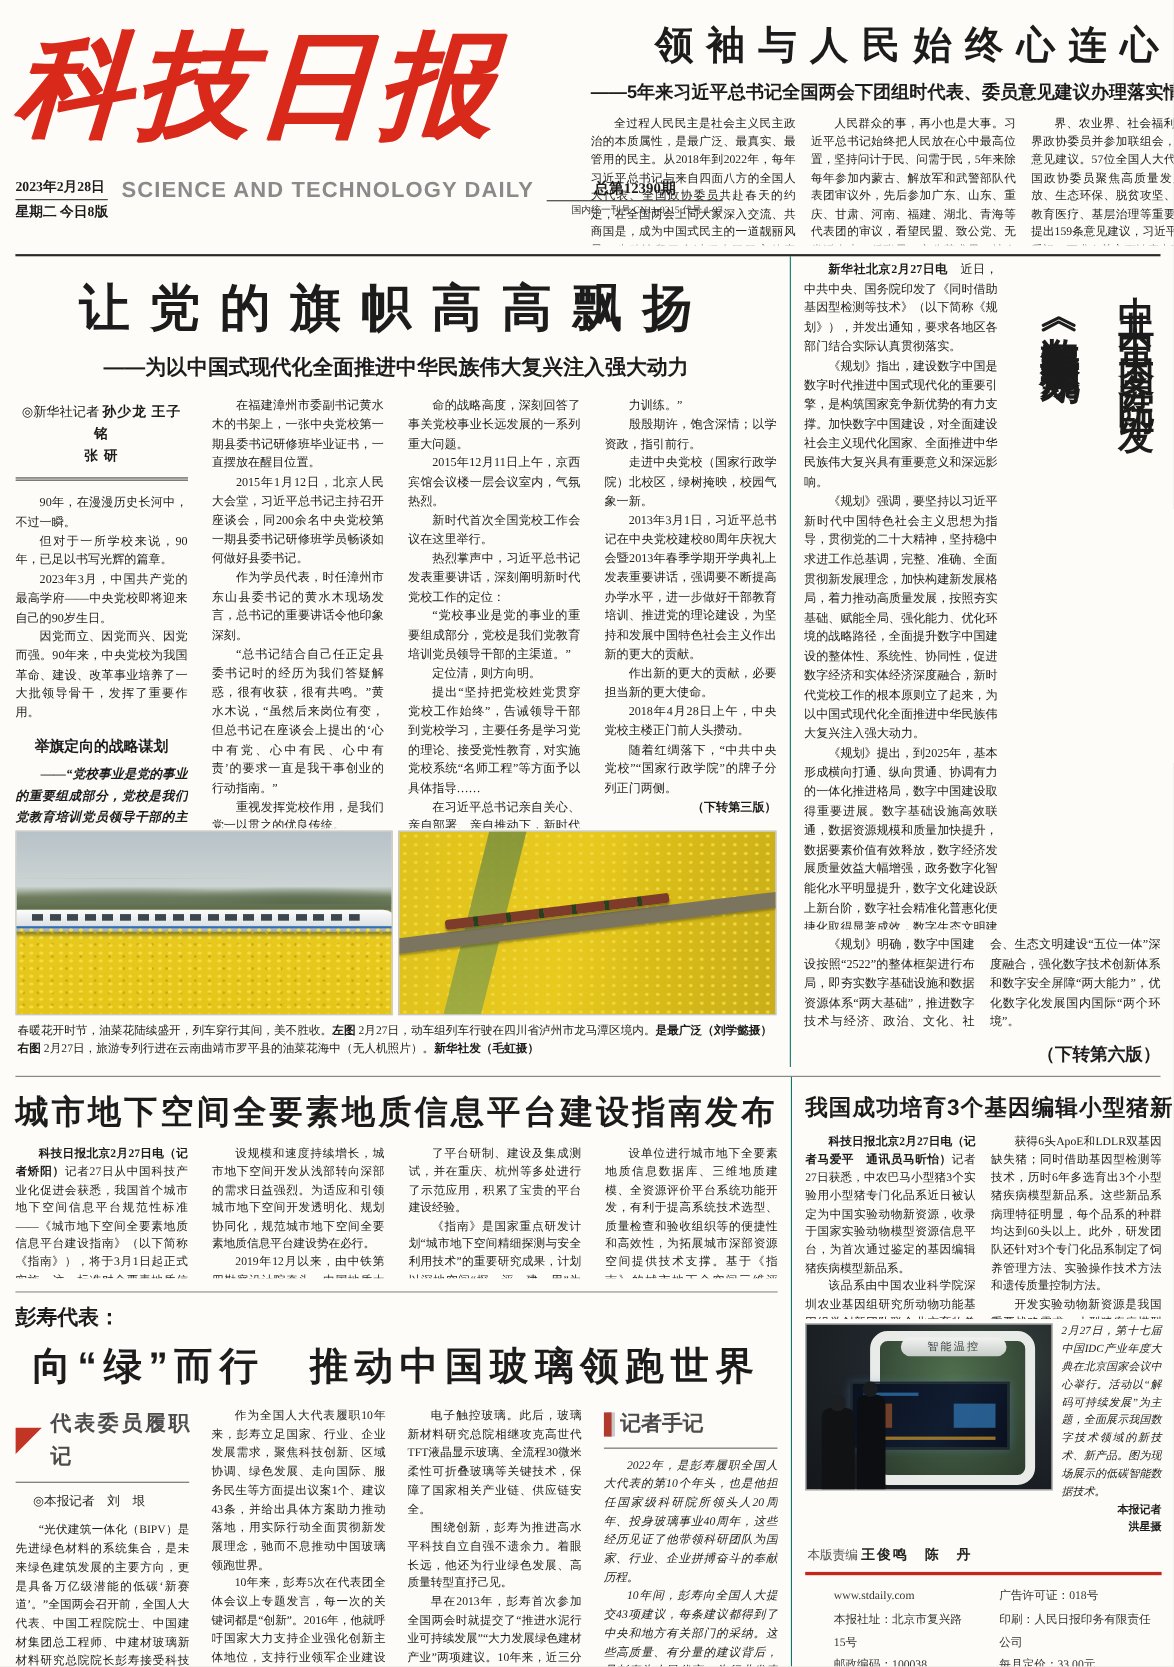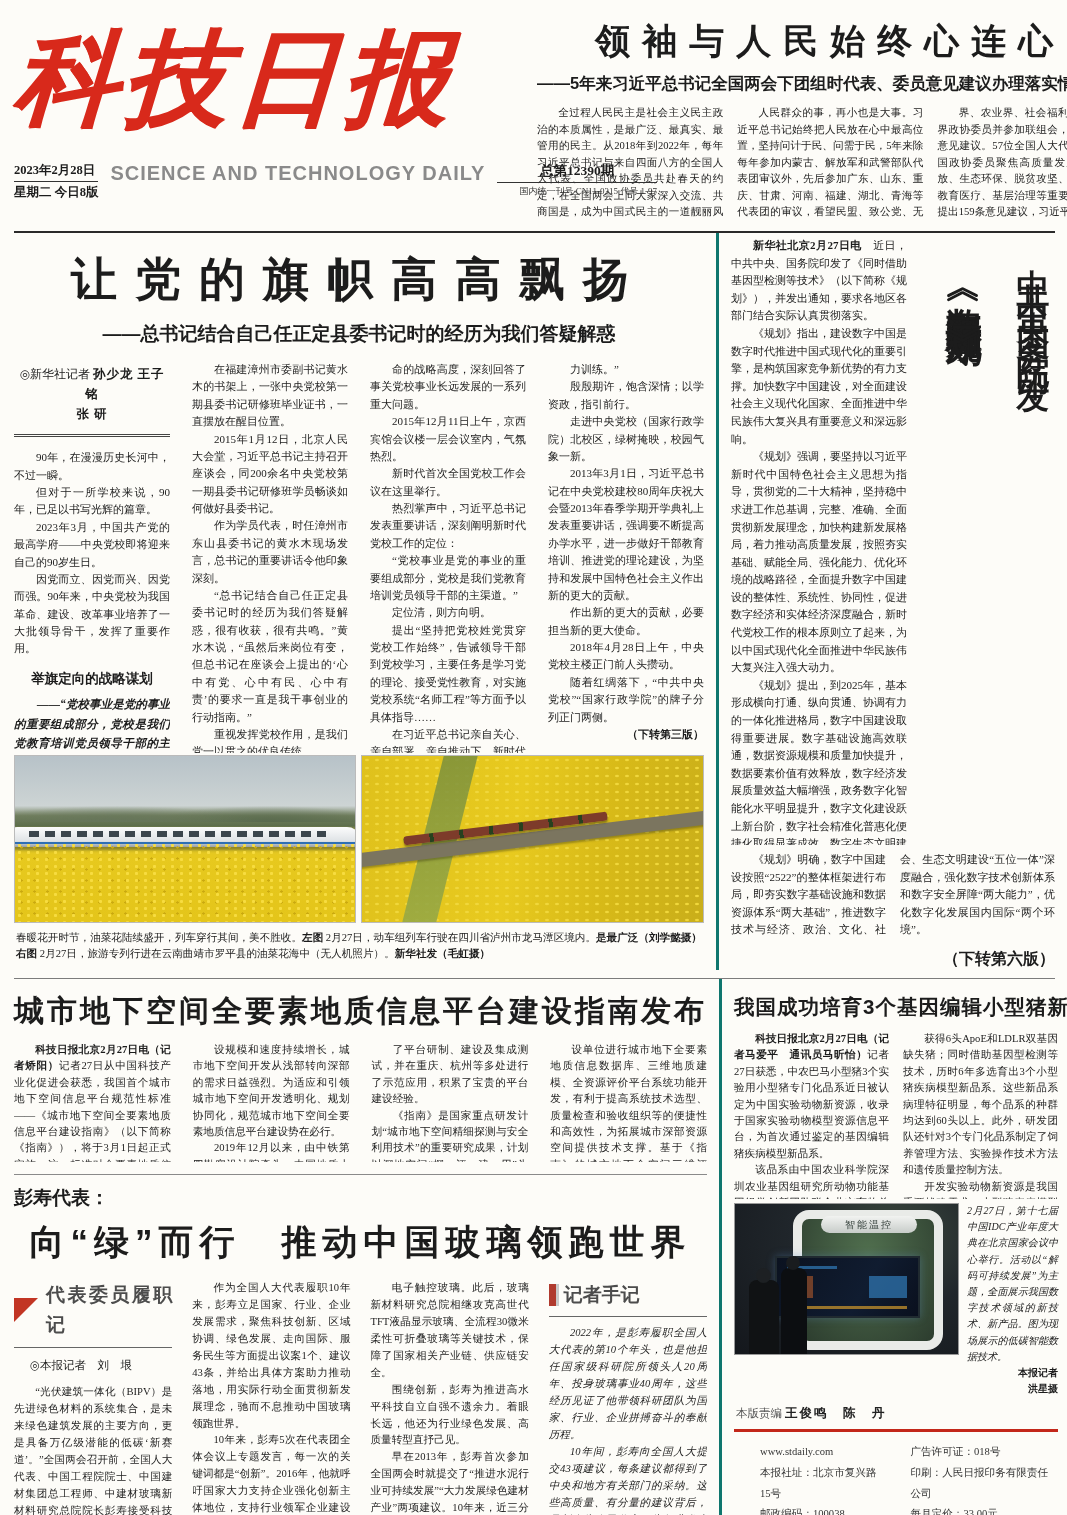--- a/index.html
+++ b/index.html
@@ -27,21 +27,21 @@
   .issueblk .i2 { padding-top:2px; color:#333;padding-left:22px; }
   
   .lead h1 { font-family:"Liberation Sans","DejaVu Sans",sans-serif; font-size:35px; letter-spacing:12px; text-align:center; margin-top:4px; white-space:nowrap; }
   .lead h2 { font-family:"Liberation Sans","DejaVu Sans",sans-serif; font-size:16.5px; text-align:center; margin:8px 0 10px; white-space:nowrap; }
   .lead .cols { display:grid; grid-template-columns:repeat(3,1fr); gap:0 14px; height:118px; overflow:hidden; }
   .bodytxt { font-size:10.6px; line-height:1.56; text-align:justify; }
   .bodytxt p { text-indent:2em; }
   .jump { text-align:right; font-weight:bold; text-indent:0 !important; }
   
   .band { display:grid; grid-template-columns:1fr 336px; }
-  .band > .left { padding-right:12px; border-right:3px solid #0f766e; }
+  .band > .left { padding-right:12px; border-right:1px solid #0f766e; }
   .band > .right { padding-left:12px; }
   .mainart h1 { font-family:"Liberation Sans","DejaVu Sans",sans-serif; font-size:46px; letter-spacing:18px; text-align:center; margin-top:16px; white-space:nowrap; }
   .mainart h2 { font-family:"Liberation Sans","DejaVu Sans",sans-serif; font-size:19px; text-align:center; margin:10px 0 14px; }
   .cols4 { display:grid; grid-template-columns:repeat(4,1fr); gap:0 22px; }
   .mainbody { height:392px; overflow:hidden; font-size:11px; line-height:1.58; }
   .mainbody .col { overflow:hidden; }
   .byline { text-align:center; border-bottom:3px double #444; padding:4px 0 10px; margin-bottom:12px; font-size:12px; }
   .byline b { font-size:12.5px; letter-spacing:1px; }
   .subhead { font-family:"Liberation Sans","DejaVu Sans",sans-serif; font-size:13.5px; text-align:center; margin:10px 0 6px; }
   .quote { font-style:italic; font-weight:bold; font-size:11.5px; line-height:1.7; text-indent:2em; }
@@ -145,21 +145,21 @@
             </div>
 
         </div>
       </div>
     </div>
   </div>
 
   <div class="band">
     <div class="left mainart">
       <h1>让党的旗帜高高飘扬</h1>
-      <h2>——总书记结合自己任正定县委书记时的经历为我们答疑解惑</h2>
+      <h2>——为以中国式现代化全面推进中华民族伟大复兴注入强大动力</h2>
       <div class="cols4 mainbody bodytxt">
         <div class="col">
           <div class="byline">
             <span>◎新华社记者</span>
             <b>孙少龙  王子铭</b><br>
             <b>张  研</b>
           </div>
           <div>
               <p>90年，在漫漫历史长河中，不过一瞬。</p>
               <p>但对于一所学校来说，90年，已足以书写光辉的篇章。</p>

